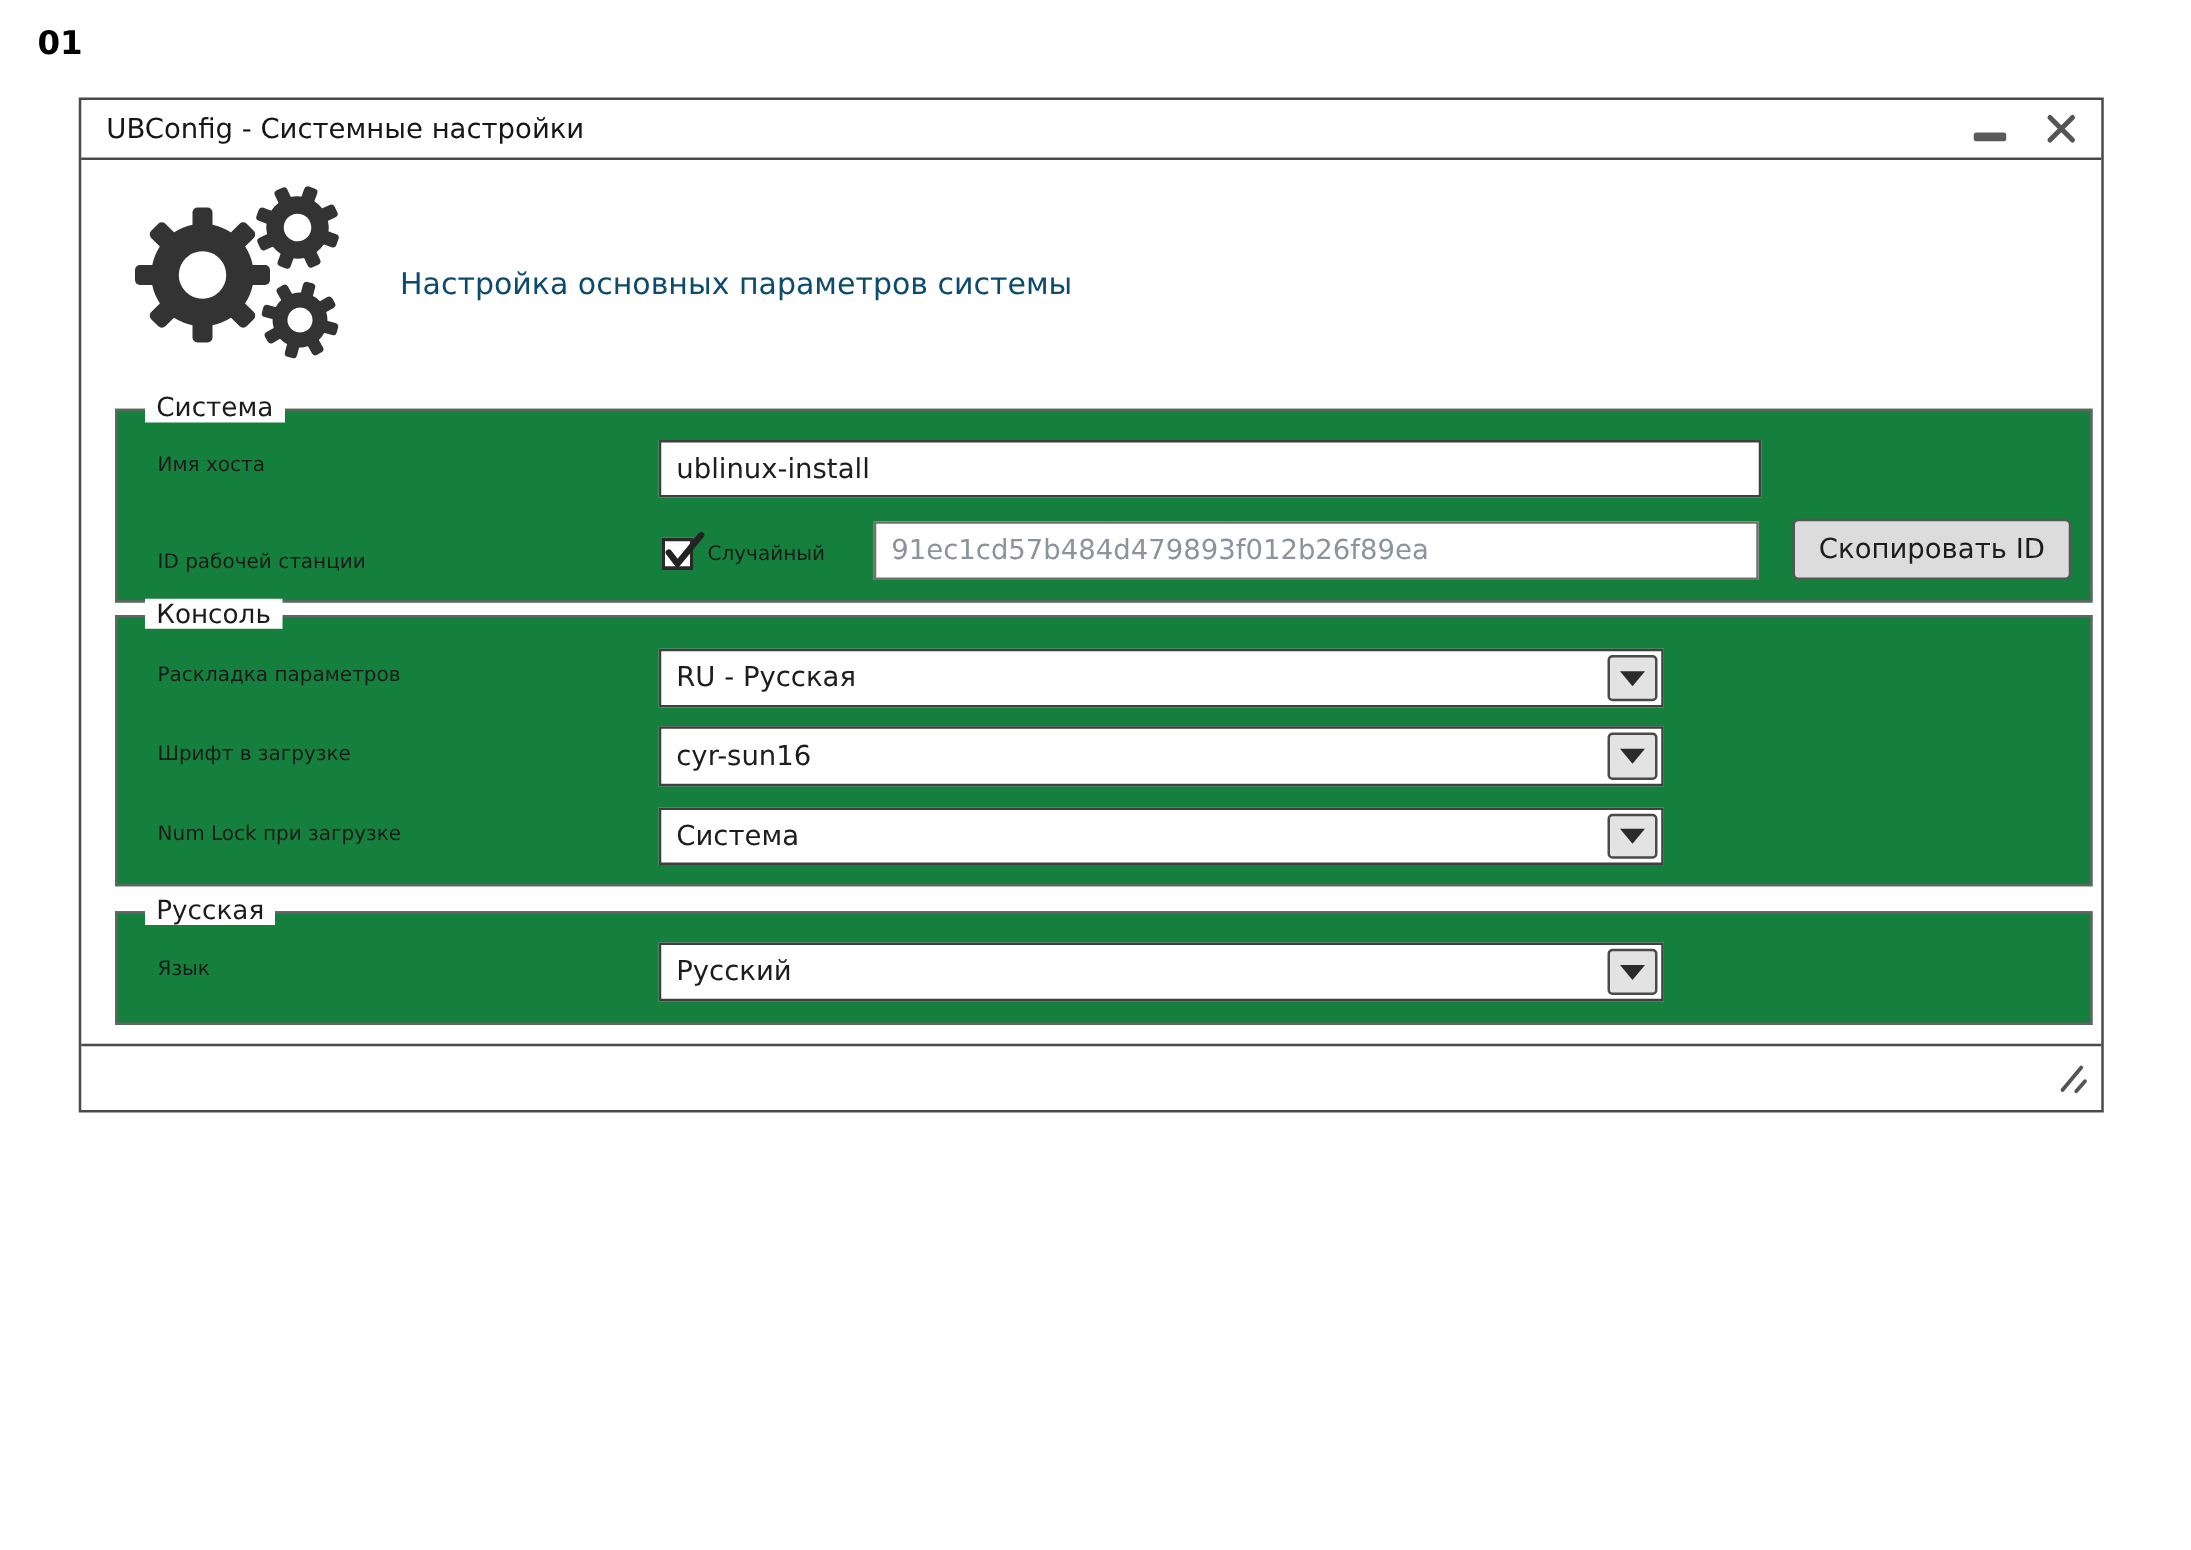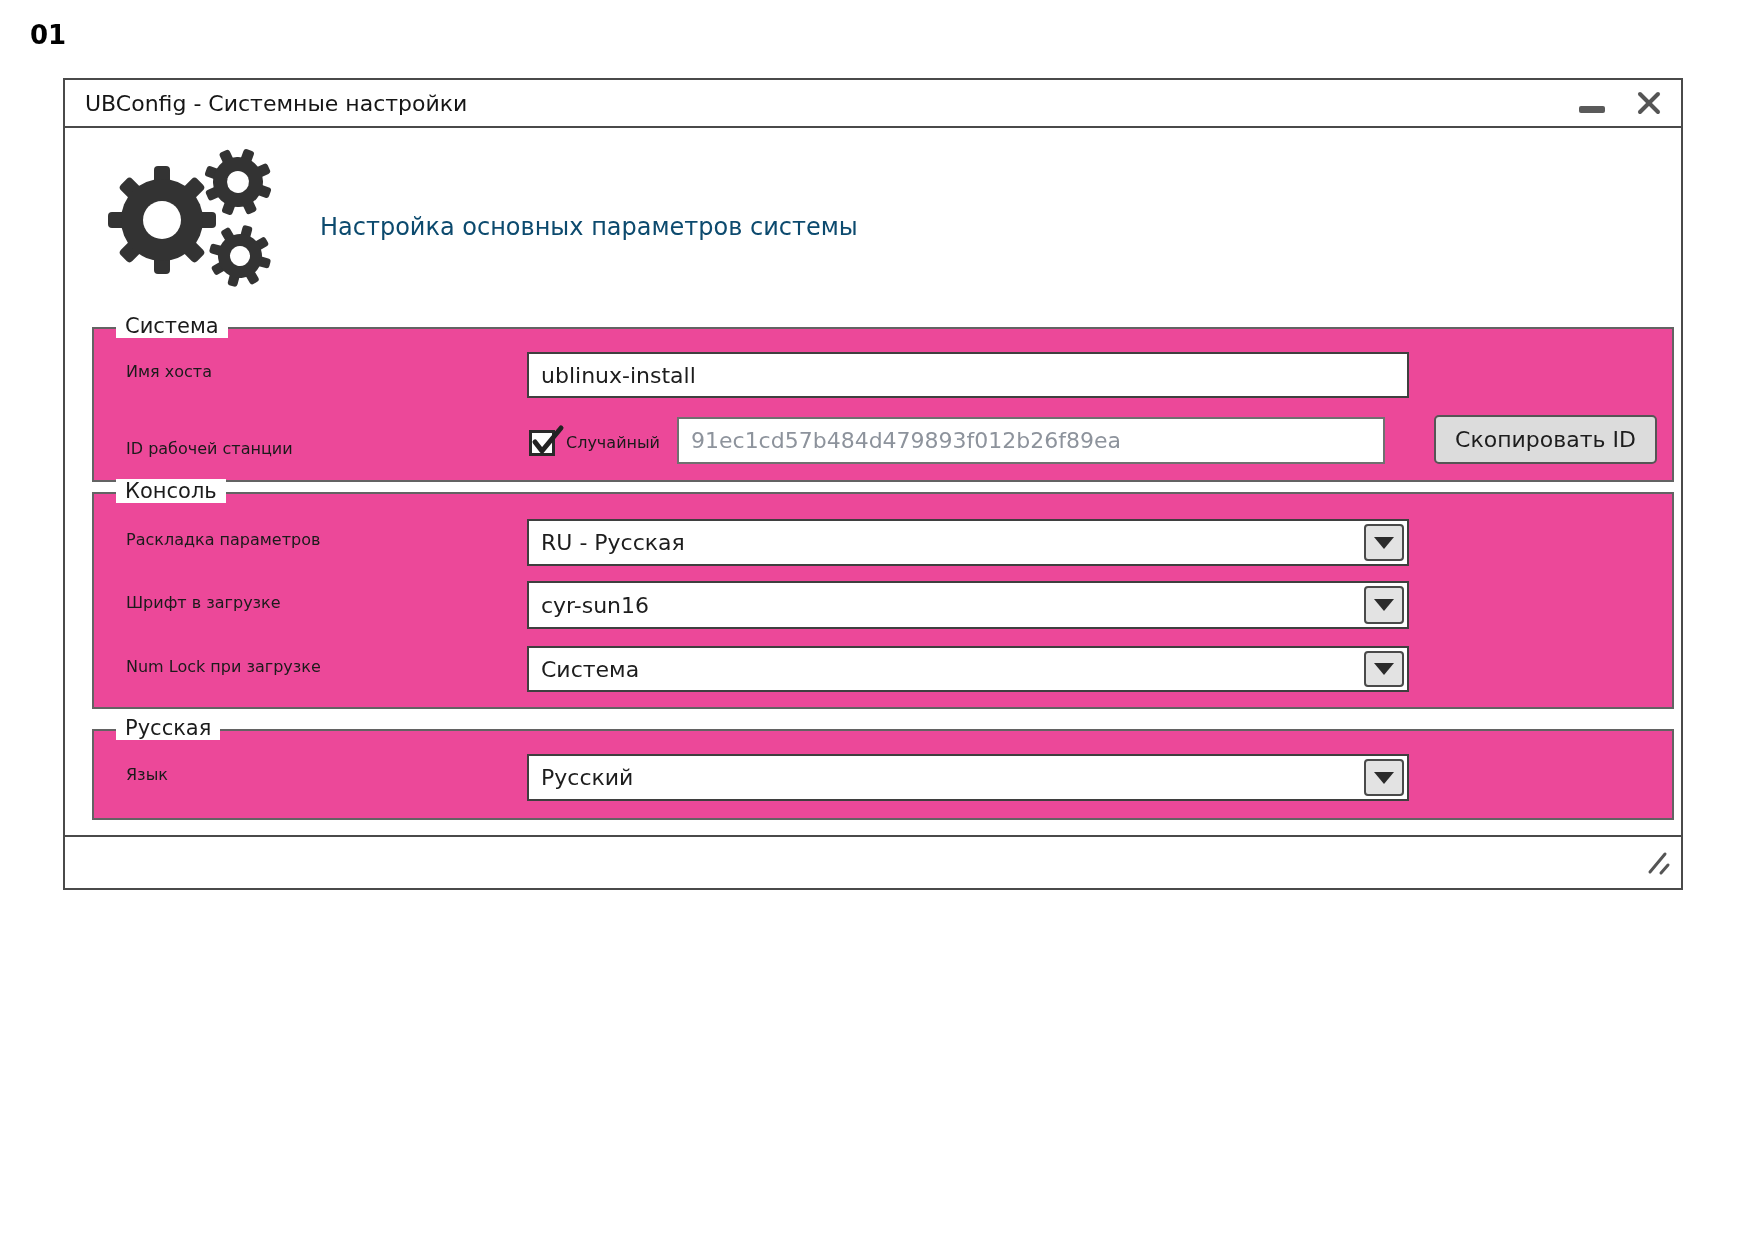--- a/index.html
+++ b/index.html
@@ -39,41 +39,41 @@
   
   .gears { position: absolute; left: 35px; top: 62px; }
   .subtitle {
     position: absolute; left: 255px; top: 133px;
     font-size: 24px; color: #0c4a6e;
   }
 
   
   .group {
     position: absolute; left: 27px; width: 1582px;
-    border: 2px solid #636363; background: #ec4899;
+    border: 2px solid #636363; background: #15803d;
   }
   .group-system  { top: 247px; height: 155px; }
   .group-console { top: 412px; height: 217px; }
   .group-locale  { top: 649px; height: 91px;  }
   .legend {
     position: absolute; top: -15px; left: 22px;
     background: #fff; padding: 0 9px;
     font-size: 21px; color: #1b1b1b;
   }
 
   .field-label { position: absolute; font-size: 16px; color: #1b1b1b; white-space: nowrap; }
 
   .text-input {
     position: absolute; left: 433px; width: 882px; height: 46px;
     border: 2px solid #3f3f3f; background: #fff;
     font-family: inherit; font-size: 22px; color: #1d1d1d;
     padding: 0 12px; outline: none;
   }
   .id-input {
-    left: 583px; width: 708px; height: 47px;
+    left: 605px; width: 708px; height: 47px;
     border: 2px solid #707070; color: #8d939c;
   }
 
   
   .checkbox {
     position: absolute; left: 435px; top: 101px;
     width: 26px; height: 26px;
     border: 3px solid #2a2a2a; background: #fff; cursor: pointer;
   }
   .checkbox svg { position: absolute; left: -3px; top: -12px; overflow: visible; }
@@ -82,21 +82,21 @@
   .push-button {
     position: absolute; left: 1340px; top: 86px;
     width: 223px; height: 49px;
     background: #dcdcdc; border: 2px solid #555;
     border-radius: 5px; font-family: inherit;
     font-size: 22px; color: #1d1d1d; cursor: pointer; text-align: center;
   }
 
   
   .combo {
-    position: absolute; left: 433px; width: 882px; height: 47px;
+    position: absolute; left: 433px; width: 804px; height: 47px;
     border: 2px solid #3f3f3f; background: #fff;
     display: flex; align-items: center;
     padding-left: 12px; font-size: 22px; color: #1d1d1d;
     cursor: pointer;
   }
   .combo-arrow {
     position: absolute; right: 3px; top: 3px; bottom: 3px; width: 40px;
     background: #e3e3e3; border: 2px solid #4a4a4a; border-radius: 4px;
     display: flex; align-items: center; justify-content: center;
   }

